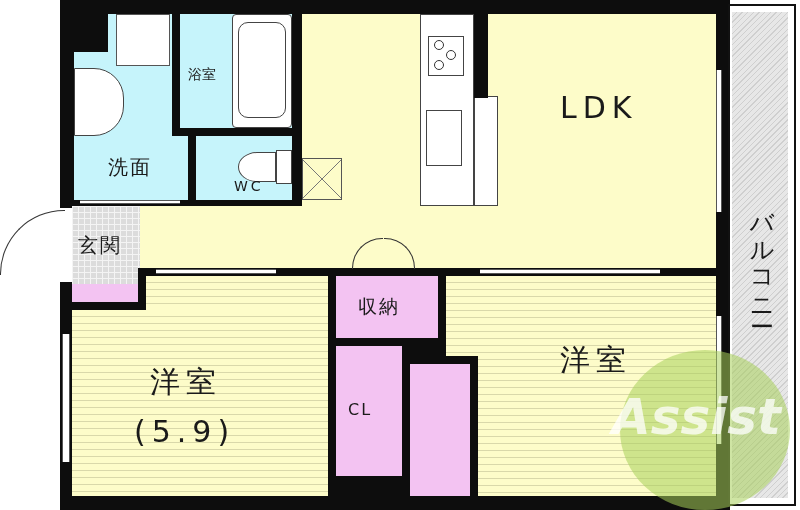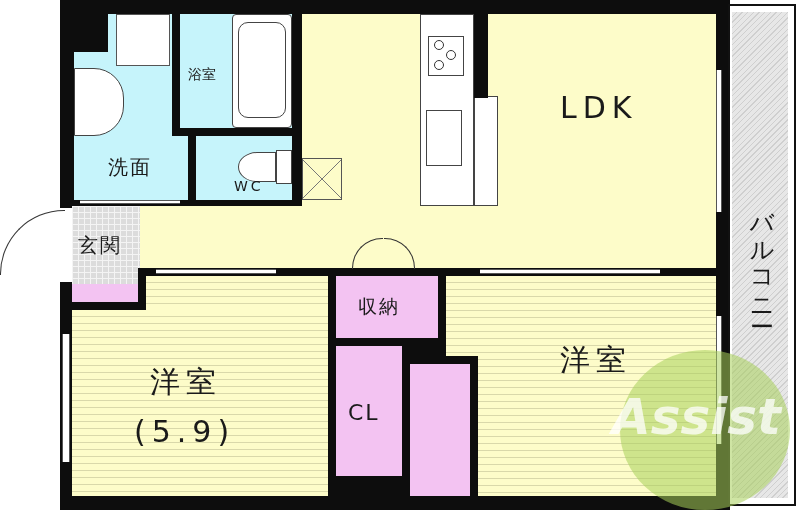--- a/index.html
+++ b/index.html
@@ -8,21 +8,21 @@
   .wall{background:#0d0d0d;}
   .blue{background:#c6f4fb;}
   .yellow{background:#fdfcc9;}
   .pink{background:#f3c3f2;}
   .lined{background-color:#fdfcc9;background-image:repeating-linear-gradient(to bottom,#fdfcc9 0,#fdfcc9 6px,#d9d8aa 6px,#d9d8aa 7px);}
   .tile{background-color:#dcdcdc;background-image:linear-gradient(#f4f4f4 1px,transparent 1px),linear-gradient(90deg,#f4f4f4 1px,transparent 1px);background-size:6px 6px;}
   .hatch{background-color:#e7e7e7;background-image:repeating-linear-gradient(135deg,#e7e7e7 0,#e7e7e7 3px,#cfcfcf 3px,#cfcfcf 4px);}
   .white{background:#fff;border:1px solid #444;}
   .label{position:absolute;white-space:nowrap;text-align:center;}
   .big{font-size:30px;letter-spacing:6px;}
-  .mid{font-size:22px;letter-spacing:2px;}
+  .mid{font-size:16px;letter-spacing:2px;}
   .sm{font-size:14px;}
   .win{background:#fff;border-left:1px solid #555;border-right:1px solid #555;}
   .winh{background:#fff;border-top:1px solid #555;border-bottom:1px solid #555;}
   .door-arc{position:absolute;border:1px solid #333;}
   .vert{writing-mode:vertical-rl;font-size:24px;letter-spacing:2px;}
 </style>
 </head>
 <body>
 
 <div class="abs" style="left:0;top:0;width:800px;height:510px;">

